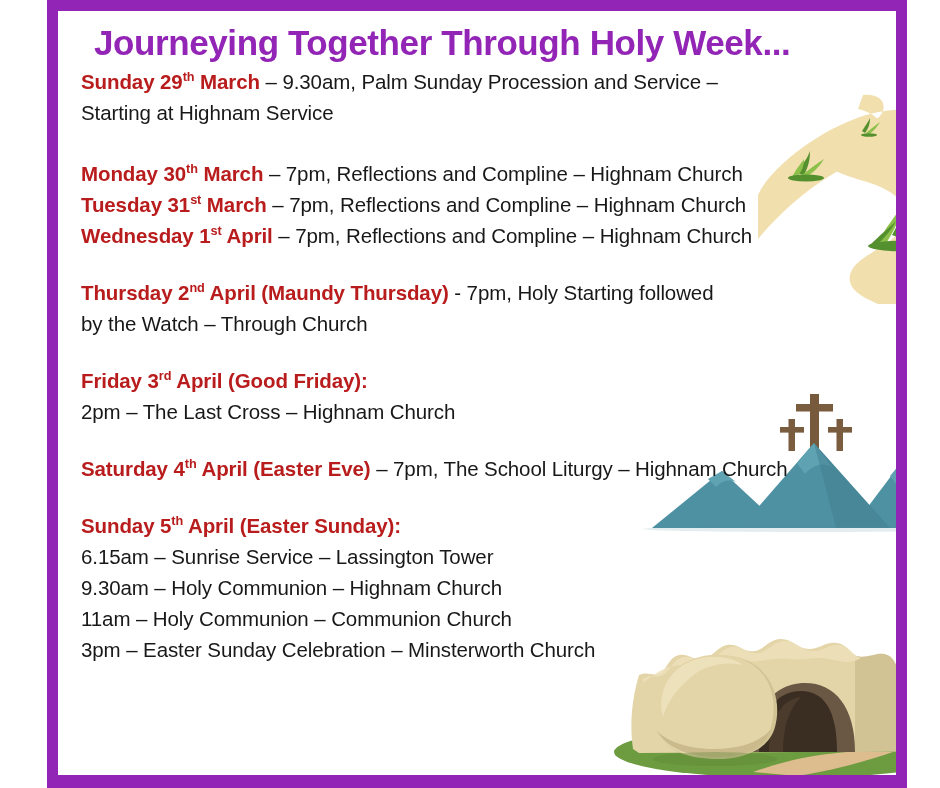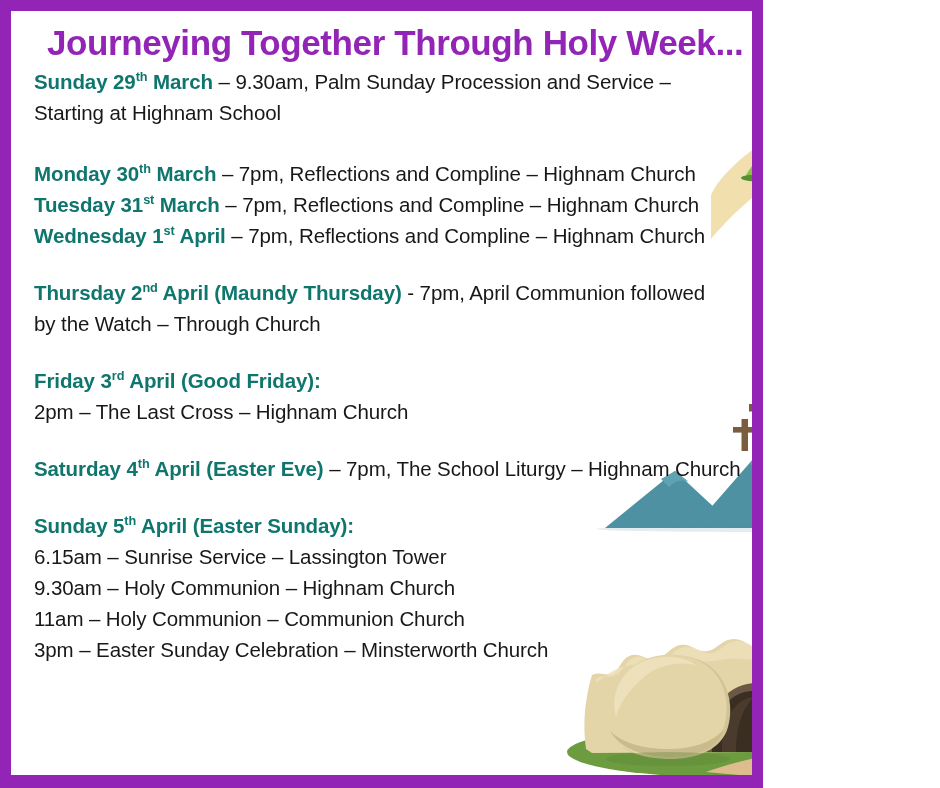--- a/index.html
+++ b/index.html
@@ -9,29 +9,30 @@
   }
   body {
     width: 940px;
     height: 788px;
     overflow: hidden;
     font-family: "Liberation Sans", sans-serif;
   }
 
   #poster {
     position: relative;
-    width: 763px;
+    width: 860px;
     height: 788px;
     box-sizing: border-box;
     background: #ffffff;
     border-left: 11px solid #9225B5;
     border-right: 11px solid #9225B5;
     border-top: 11px solid #9225B5;
     border-bottom: 13px solid #9225B5;
     overflow: hidden;
+    margin-left: 47px;
   }
 
   #canvas {
     position: relative;
     width: 100%;
     height: 100%;
     background: #ffffff;
     overflow: hidden;
   }
 
@@ -72,21 +73,21 @@
 
   .line {
     font-size: 20.5px;
     line-height: 31px;
     color: #181818;
     white-space: nowrap;
     letter-spacing: -0.1px;
   }
   .line b {
     font-weight: bold;
-    color: #0f766e;
+    color: #b91c1c;
   }
   .line sup {
     font-size: 0.62em;
     vertical-align: super;
     line-height: 0;
     font-weight: bold;
   }
 </style>
 </head>
 <body>
@@ -219,21 +220,21 @@
 
     <div id="content">
 
       <h1 id="title">Journeying Together Through Holy Week...</h1>
 
       <div class="block">
         <div class="line">
           <b><span>Sunday 29</span><sup>th</sup><span> March</span></b><span> – 9.30am, Palm Sunday Procession and Service –</span>
         </div>
         <div class="line">
-          <span>Starting at Highnam School</span>
+          <span>Starting at Highnam Service</span>
         </div>
       </div>
 
       <div class="gap-lg"></div>
 
       <div class="block">
         <div class="line">
           <b><span>Monday 30</span><sup>th</sup><span> March</span></b><span> – 7pm, Reflections and Compline – Highnam Church</span>
         </div>
         <div class="line">
@@ -241,21 +242,21 @@
         </div>
         <div class="line">
           <b><span>Wednesday 1</span><sup>st</sup><span> April</span></b><span> – 7pm, Reflections and Compline – Highnam Church</span>
         </div>
       </div>
 
       <div class="gap-md"></div>
 
       <div class="block">
         <div class="line">
-          <b><span>Thursday 2</span><sup>nd</sup><span> April (Maundy Thursday)</span></b><span> - 7pm, April Communion followed</span>
+          <b><span>Thursday 2</span><sup>nd</sup><span> April (Maundy Thursday)</span></b><span> - 7pm, Holy Starting followed</span>
         </div>
         <div class="line">
           <span>by the Watch – Through Church</span>
         </div>
       </div>
 
       <div class="gap-md"></div>
 
       <div class="block">
         <div class="line">

